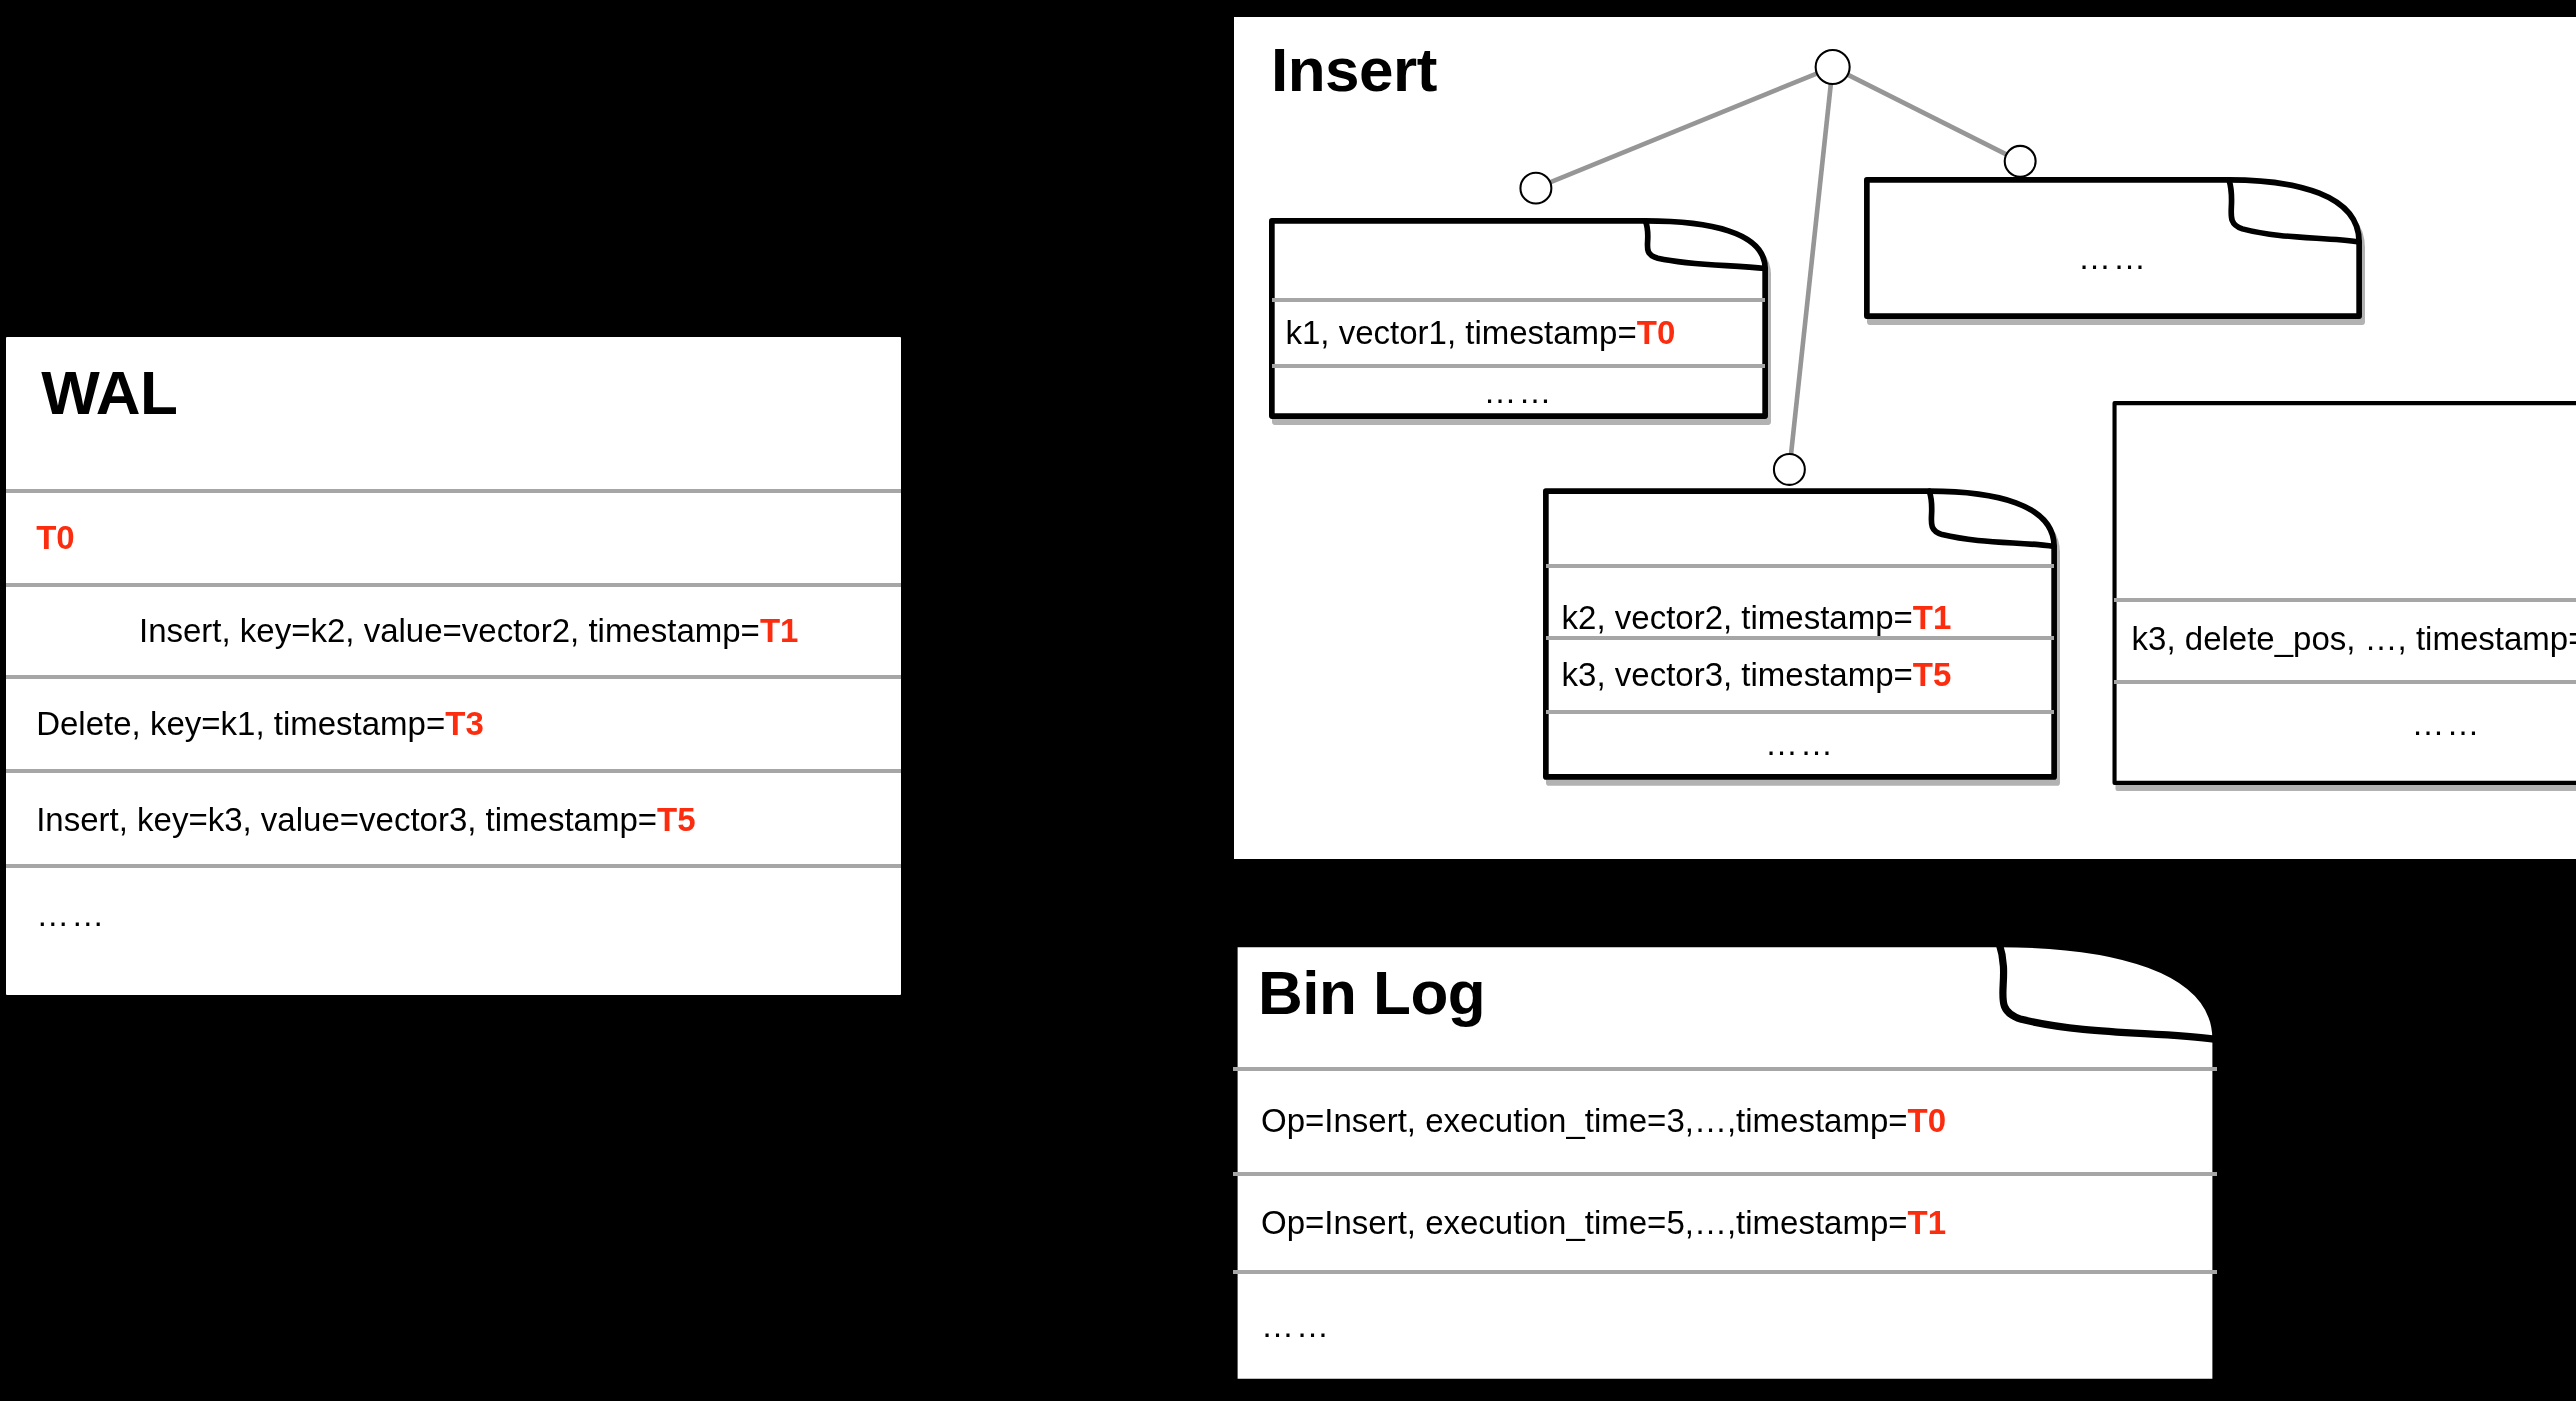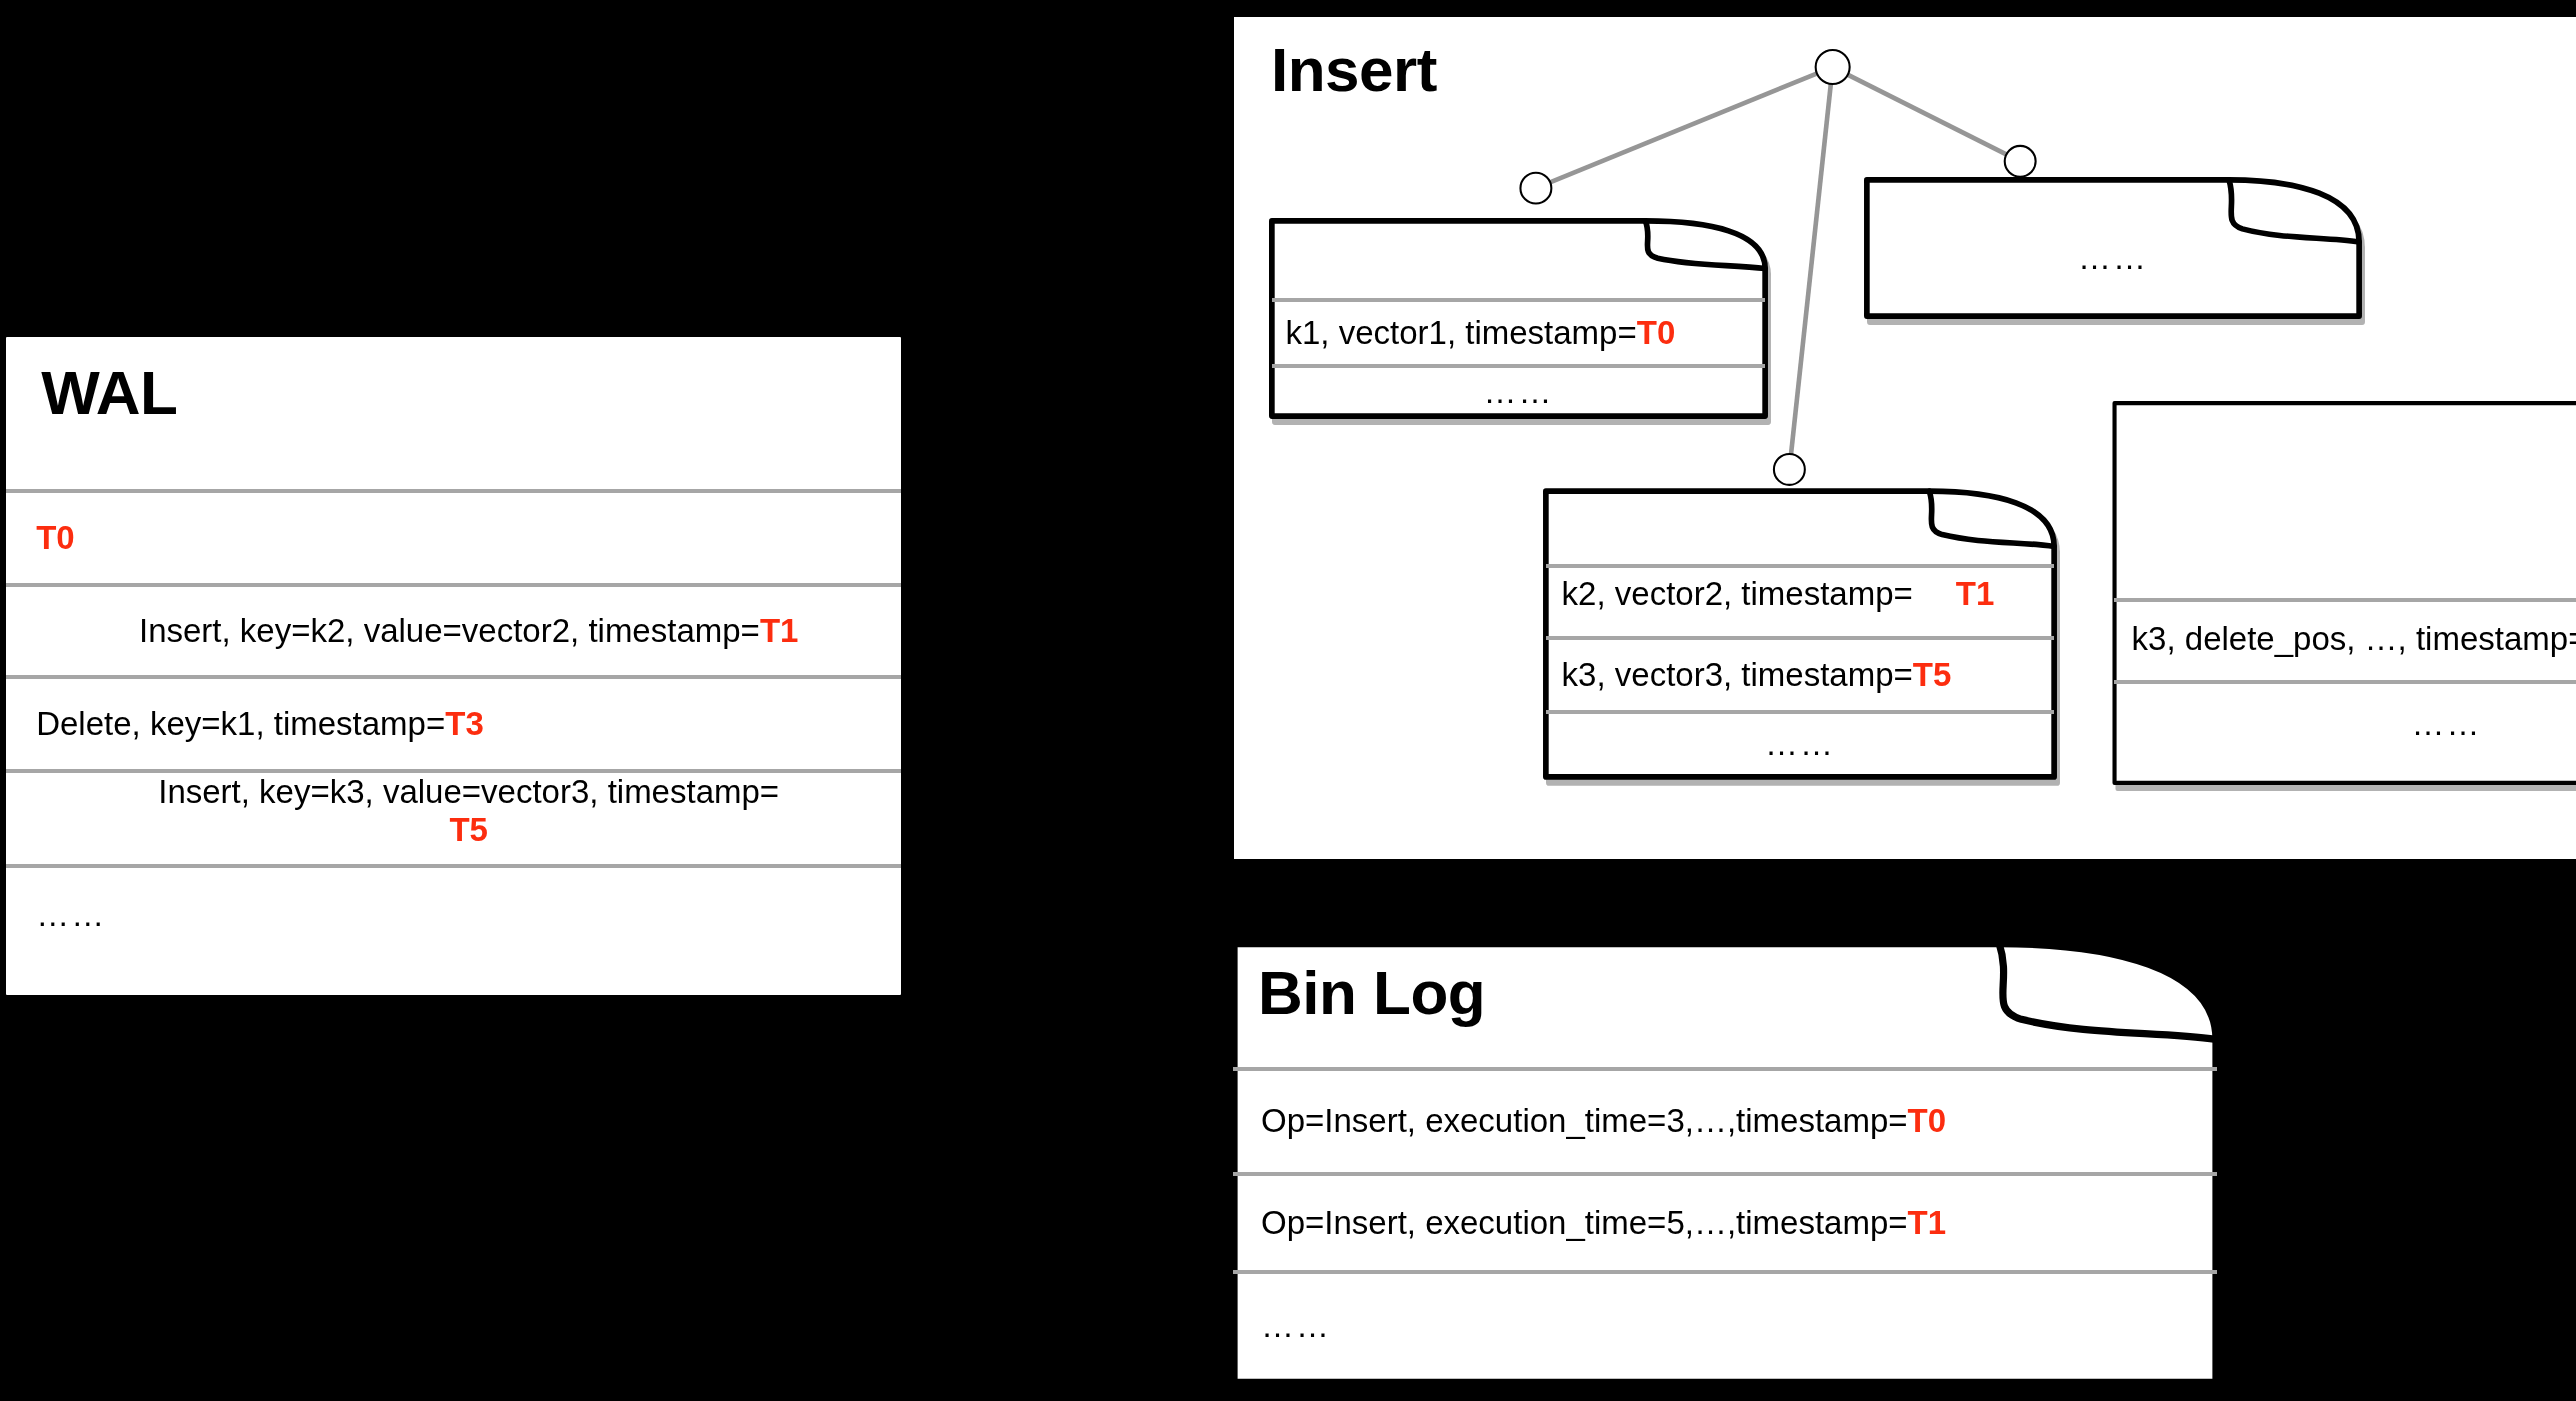--- a/index.html
+++ b/index.html
@@ -38,21 +38,21 @@
         <span class="ts">T0</span>
     </div>
     <div class="row" style="top:250px;height:88px;padding-left:30px;justify-content:center;">
       <span>Insert, key=k2, value=vector2, timestamp=</span>
         <span class="ts">T1</span>
     </div>
     <div class="row" style="top:342px;height:90px;padding-left:30px;">
       <span>Delete, key=k1, timestamp=</span>
         <span class="ts">T3</span>
     </div>
-    <div class="row" style="top:436px;height:94px;padding-left:30px;flex-direction:column;">
+    <div class="row" style="top:436px;height:94px;padding-left:30px;">
       <span>Insert, key=k3, value=vector3, timestamp=</span>
         <span class="ts">T5</span>
     </div>
     <div class="row" style="top:531px;height:93px;padding-left:30px;">
       <span class="dots">……</span>
     </div>
   </div>
 
   <div class="surface" style="left:1234px;top:17px;width:1577px;height:842px;">
     <div class="big-title" style="left:37px;top:19.6px;">Insert</div>
@@ -89,21 +89,21 @@
 
     <div class="doc panel-doc" style="left:308px;top:470px;width:516px;height:294px;">
       <svg class="paper" viewBox="0 0 1002 570">
           <path d="M 7.5 7.5 L 752 7.5 C 877 7.5 994.5 32.2 994.5 115 L 994.5 562.5 L 7.5 562.5 Z" fill="#fff" stroke="#000" stroke-width="11" stroke-linejoin="round" stroke-linecap="round"></path>
           <path d="M 752 7.5 C 767 51.75 739.5 80.5 777 92 C 852 110.39999999999999 932 105.80000000000001 994.5 115" fill="none" stroke="#000" stroke-width="11" stroke-linejoin="round" stroke-linecap="round"></path>
         </svg>
       <div class="content">
         <div class="hr" style="top:77px;left:3.6px;right:3.6px;"></div>
         <div class="hr" style="top:149px;left:3.6px;right:3.6px;"></div>
         <div class="hr" style="top:223px;left:3.6px;right:3.6px;"></div>
-        <div class="row" style="top:72px;height:69px;padding-left:19.6px;gap:43px;">
+        <div class="row" style="top:96px;height:69px;padding-left:19.6px;">
           <span>k2, vector2, timestamp=</span>
             <span class="ts">T1</span>
         </div>
         <div class="row" style="top:152px;height:71px;padding-left:19.6px;">
           <span>k3, vector3, timestamp=</span>
             <span class="ts">T5</span>
         </div>
         <div class="row center" style="top:226px;height:62px;">
           <span class="dots">……</span>
         </div>

